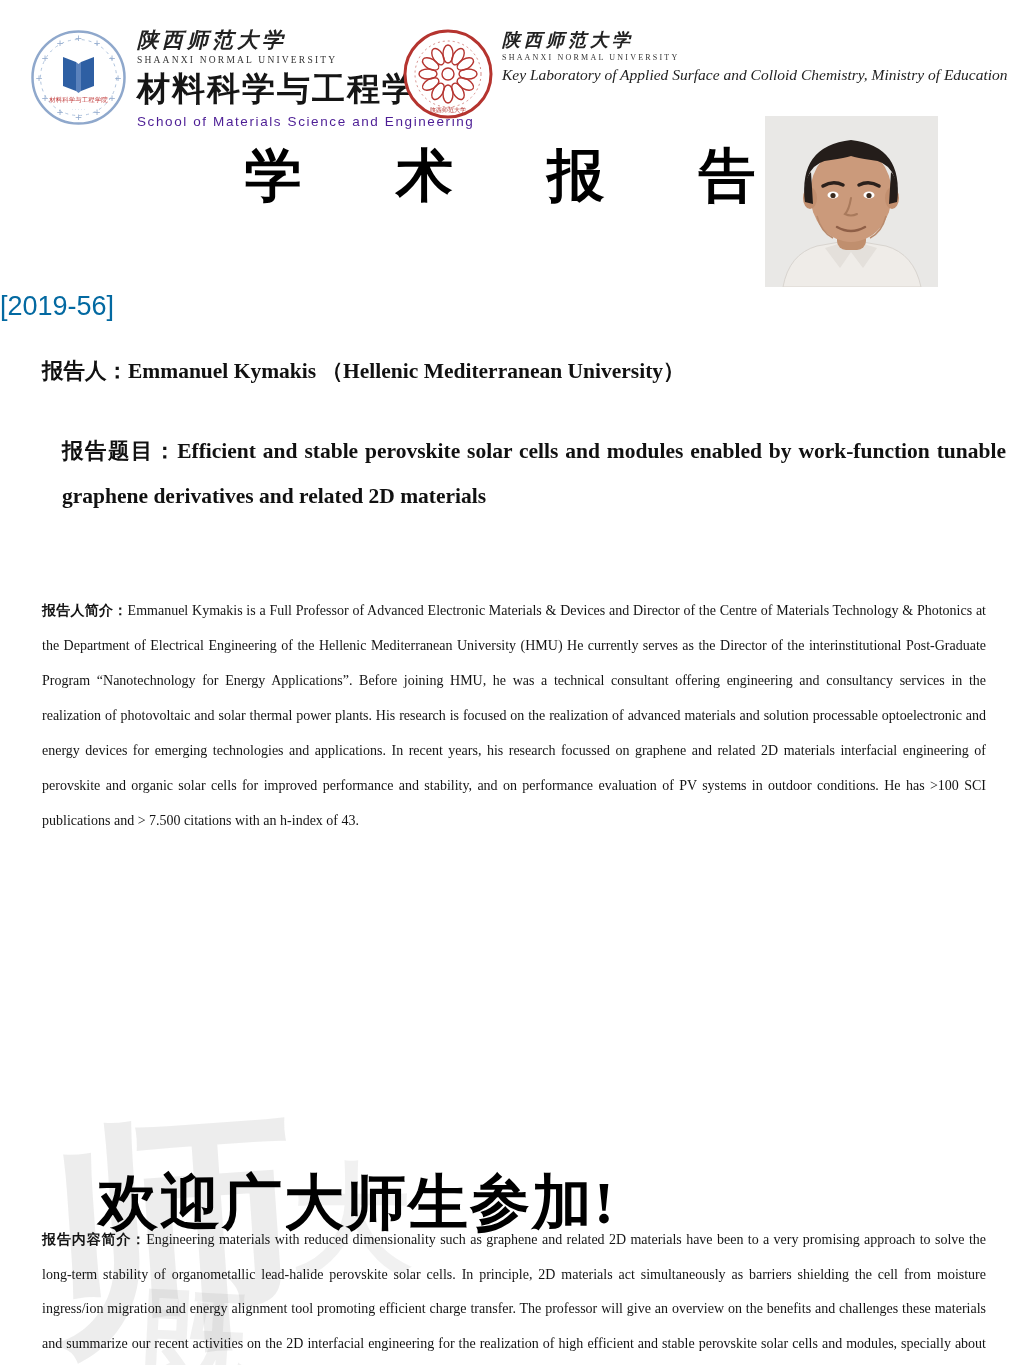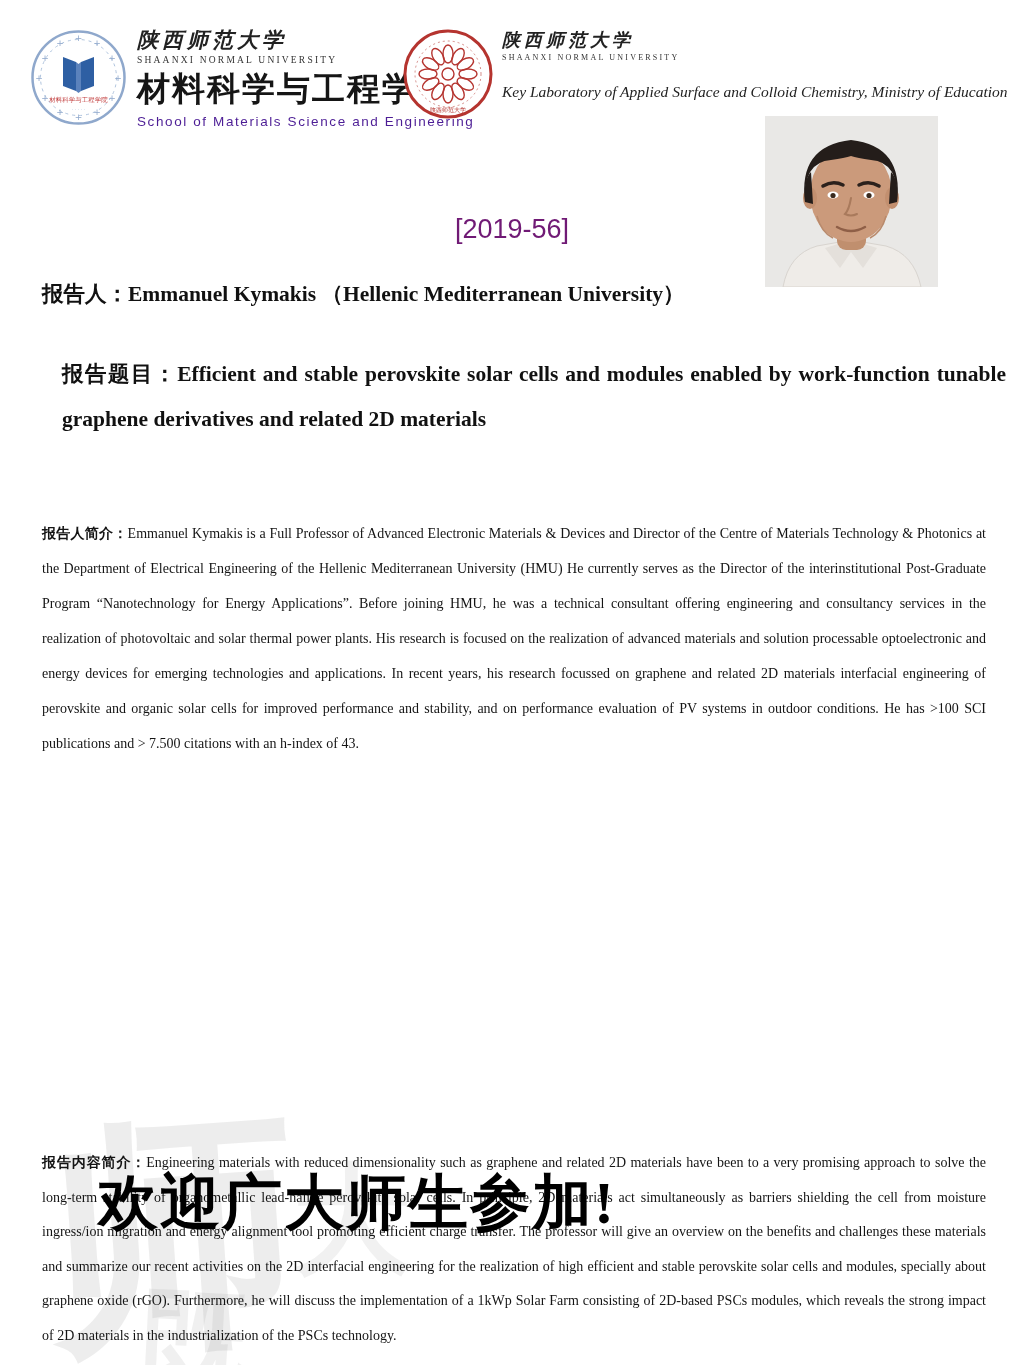--- a/index.html
+++ b/index.html
@@ -23,26 +23,26 @@
            font-size:21px; letter-spacing:4px; color:#222; }
   .en-small { font-family:"Liberation Serif",serif; font-weight:normal; font-size:9.5px;
               letter-spacing:2.2px; color:#333; margin-top:1px; }
   .school-cn { font-family:"Liberation Sans","DejaVu Sans",sans-serif; font-weight:bold;
                font-size:33px; letter-spacing:2px; color:#151515; margin-top:2px; }
   .school-en { font-family:"Liberation Sans",sans-serif; font-size:13.5px; color:#4c1d95;
                letter-spacing:1.6px; margin-top:2px; }
   .lab-cn { font-family:"Liberation Sans","DejaVu Sans",sans-serif; font-weight:bold;
             font-size:30px; letter-spacing:0.5px; color:#C00000; margin-top:1px; }
   .lab-en { font-family:"Liberation Serif",serif; font-style:italic; font-size:15.5px;
-            color:#222; margin-top:21px;text-align:right; }
+            color:#222; margin-top:4px;text-align:right; }
   
   .main-title { position:absolute; left:0; top:138px; width:1000px; text-align:center;
                 font-size:57px; font-weight:bold; letter-spacing:40px; text-indent:40px; color:#000; }
-  .serial { position:absolute; left:0; top:214px; width:1024px; text-align:center;
-            font-family:"Liberation Sans",sans-serif; font-size:27px; color:#701a75; }
+  .serial { position:absolute; left:0; top:214px; width:1024px; text-align:left;
+            font-family:"Liberation Sans",sans-serif; font-size:27px; color:#0369a1; }
   
   .photo { position:absolute; left:765px; top:116px; width:173px; height:171px; }
   
   .line-speaker { position:absolute; left:42px; top:248px; width:710px;
                   font-size:21.5px; font-weight:bold; }
   .line-talk { position:absolute; left:42px; top:292px; width:944px;
                font-size:21.5px; font-weight:bold; line-height:45px; text-align:justify;margin-left:20px; }
   .para { position:absolute; left:42px; width:944px; font-size:14px;
           line-height:35px; text-align:justify; color:#141414; }
   .para-bio { top:366px; }
@@ -149,20 +149,21 @@
       </g>
       <text x="46" y="84" font-size="6" fill="#B5342F" text-anchor="middle" font-family="'DejaVu Sans',sans-serif">陕西师范大学</text>
     </svg>
     <div class="hdr-text-r">
       <div class="calli" style="font-size:18px;">陕西师范大学</div>
       <div class="en-small" style="font-size:8px;">SHAANXI NORMAL UNIVERSITY</div>
       <div class="lab-en">Key Laboratory of Applied Surface and Colloid Chemistry, Ministry of Education</div>
     </div>
   </div>
 
+  <div class="main-title z1">学 术 报 告</div>
   <div class="serial z1">[2019-56]</div>
 
   <div class="photo">
     <svg width="173" height="171" viewBox="0 0 173 171">
       <rect width="173" height="171" fill="#e9e8e6"></rect>
       <rect width="173" height="171" fill="none"></rect>
 
       <path d="M18,171 Q24,138 52,130 L86,124 L121,130 Q149,138 156,171 Z" fill="#efece8" stroke="#d8d4cf" stroke-width="1"></path>
       <path d="M60,132 L86,124 L112,132 L98,152 L86,136 L75,152 Z" fill="#e4e0db"></path>
 

